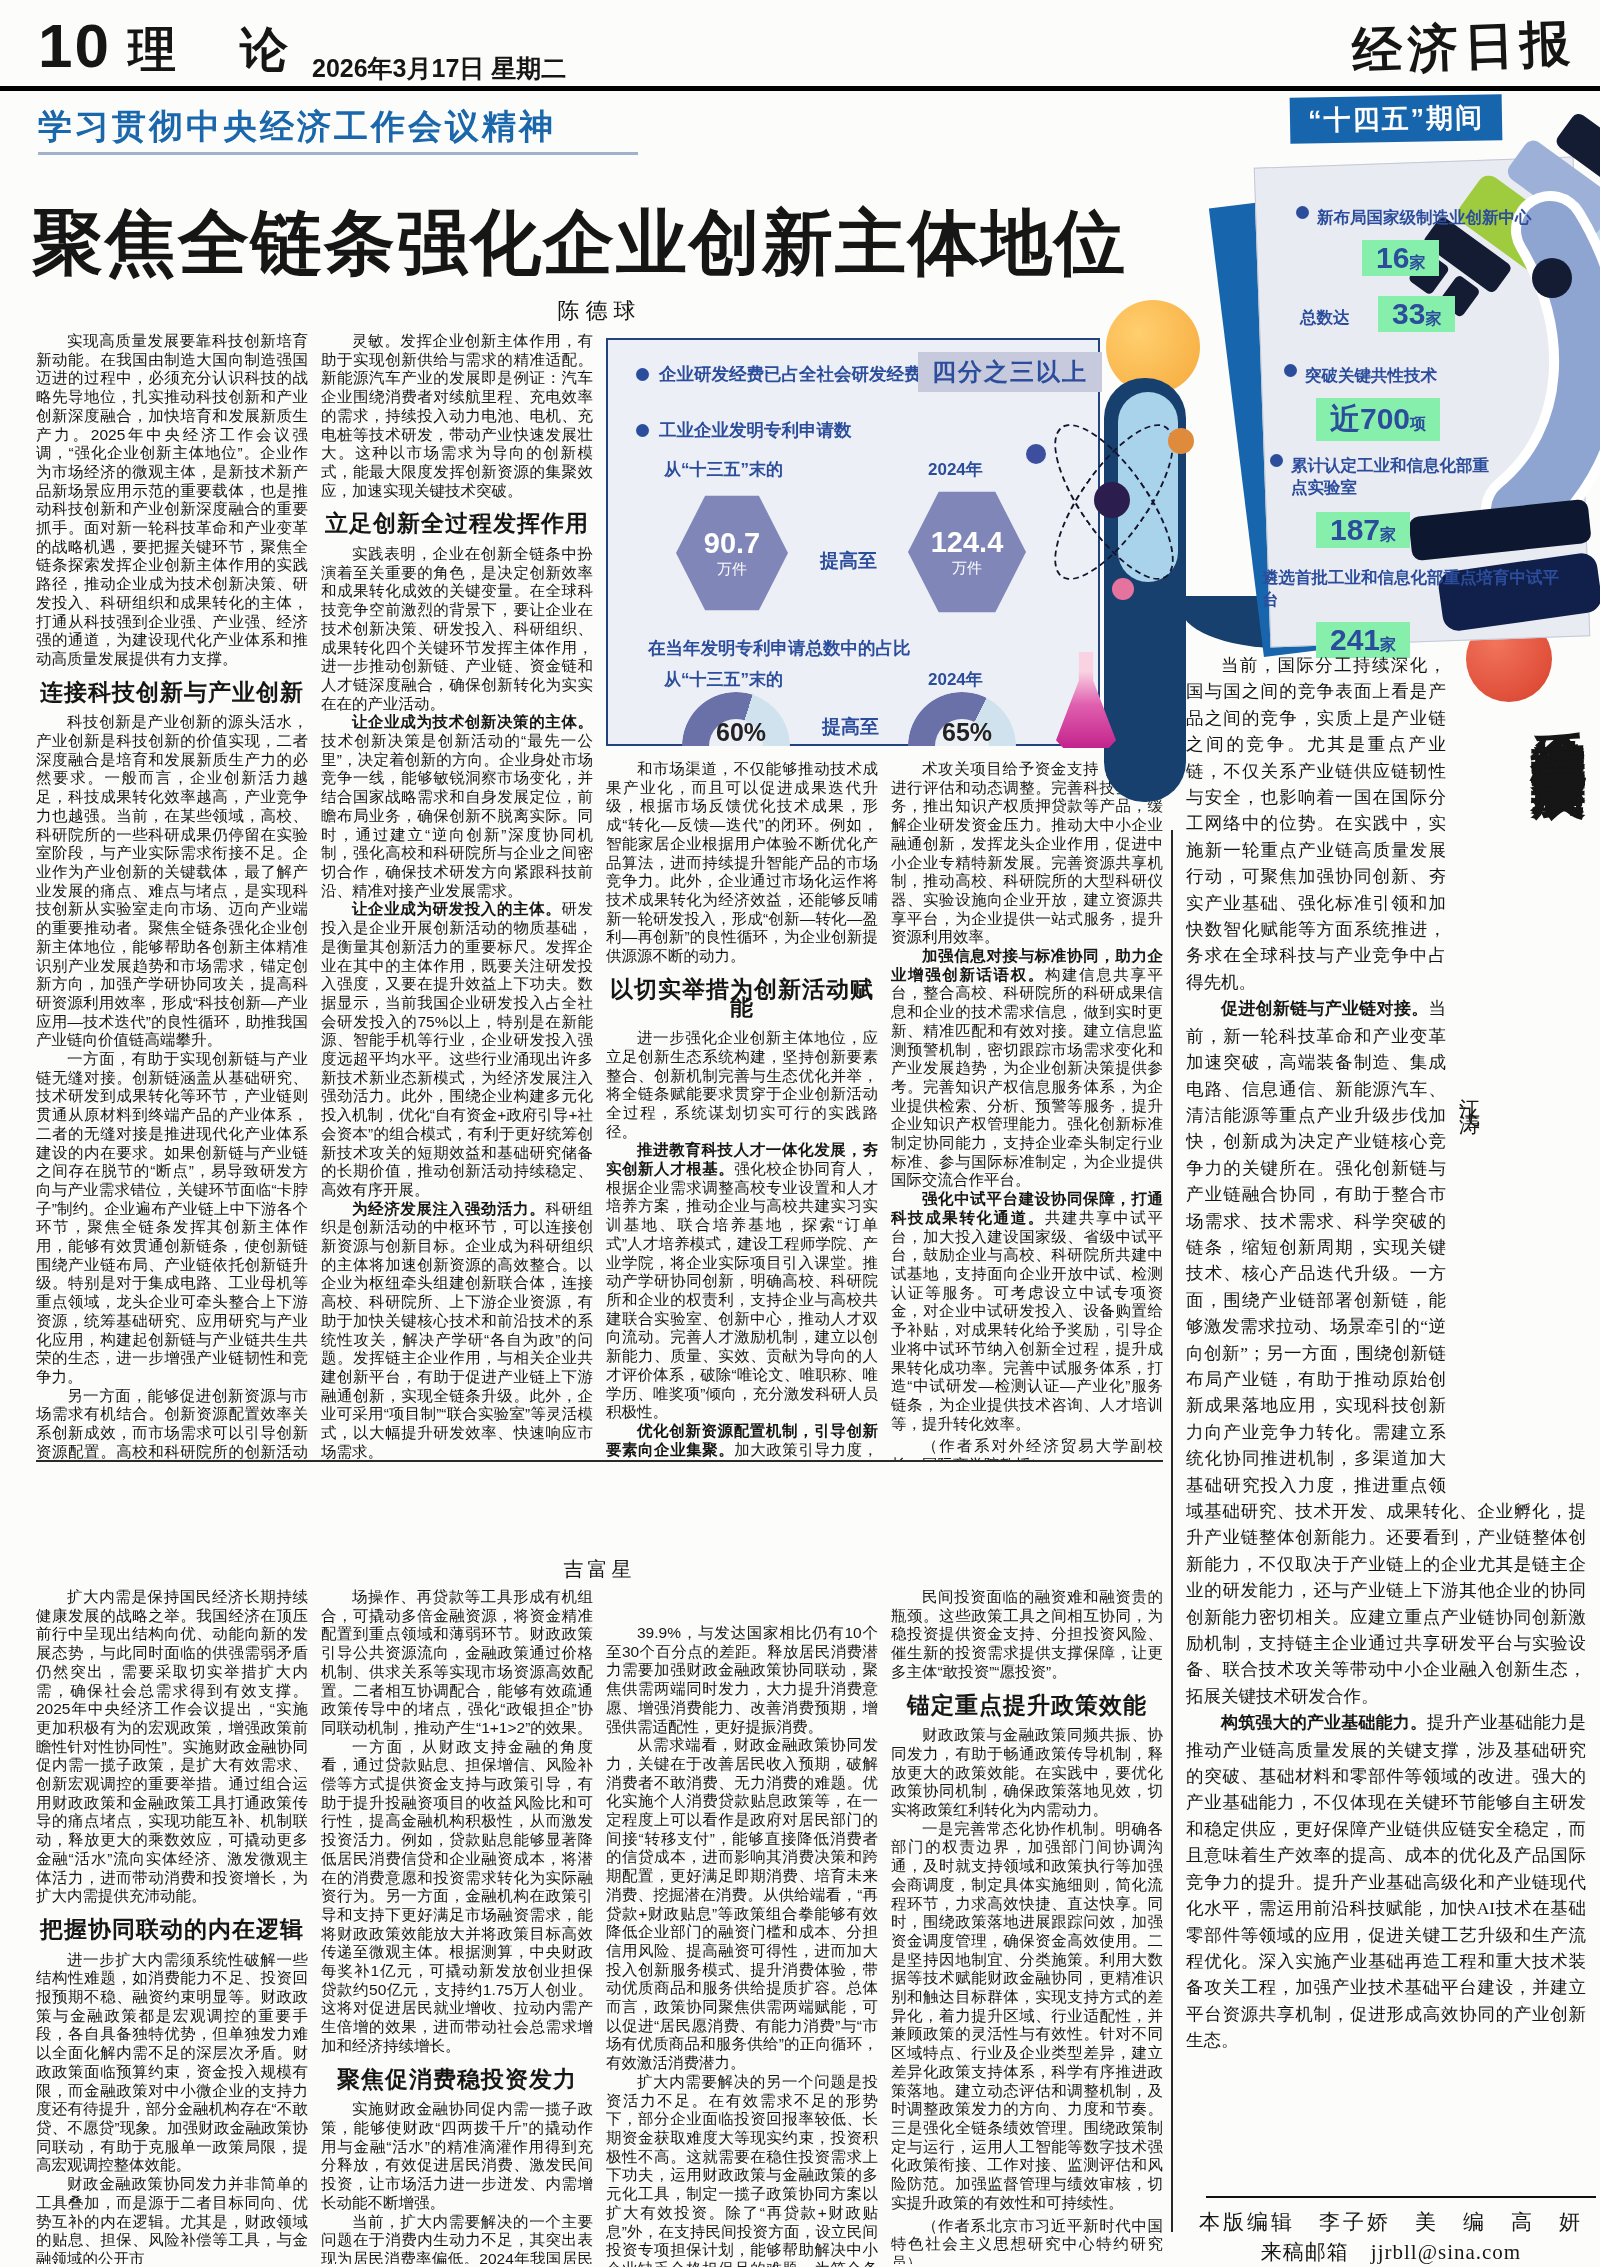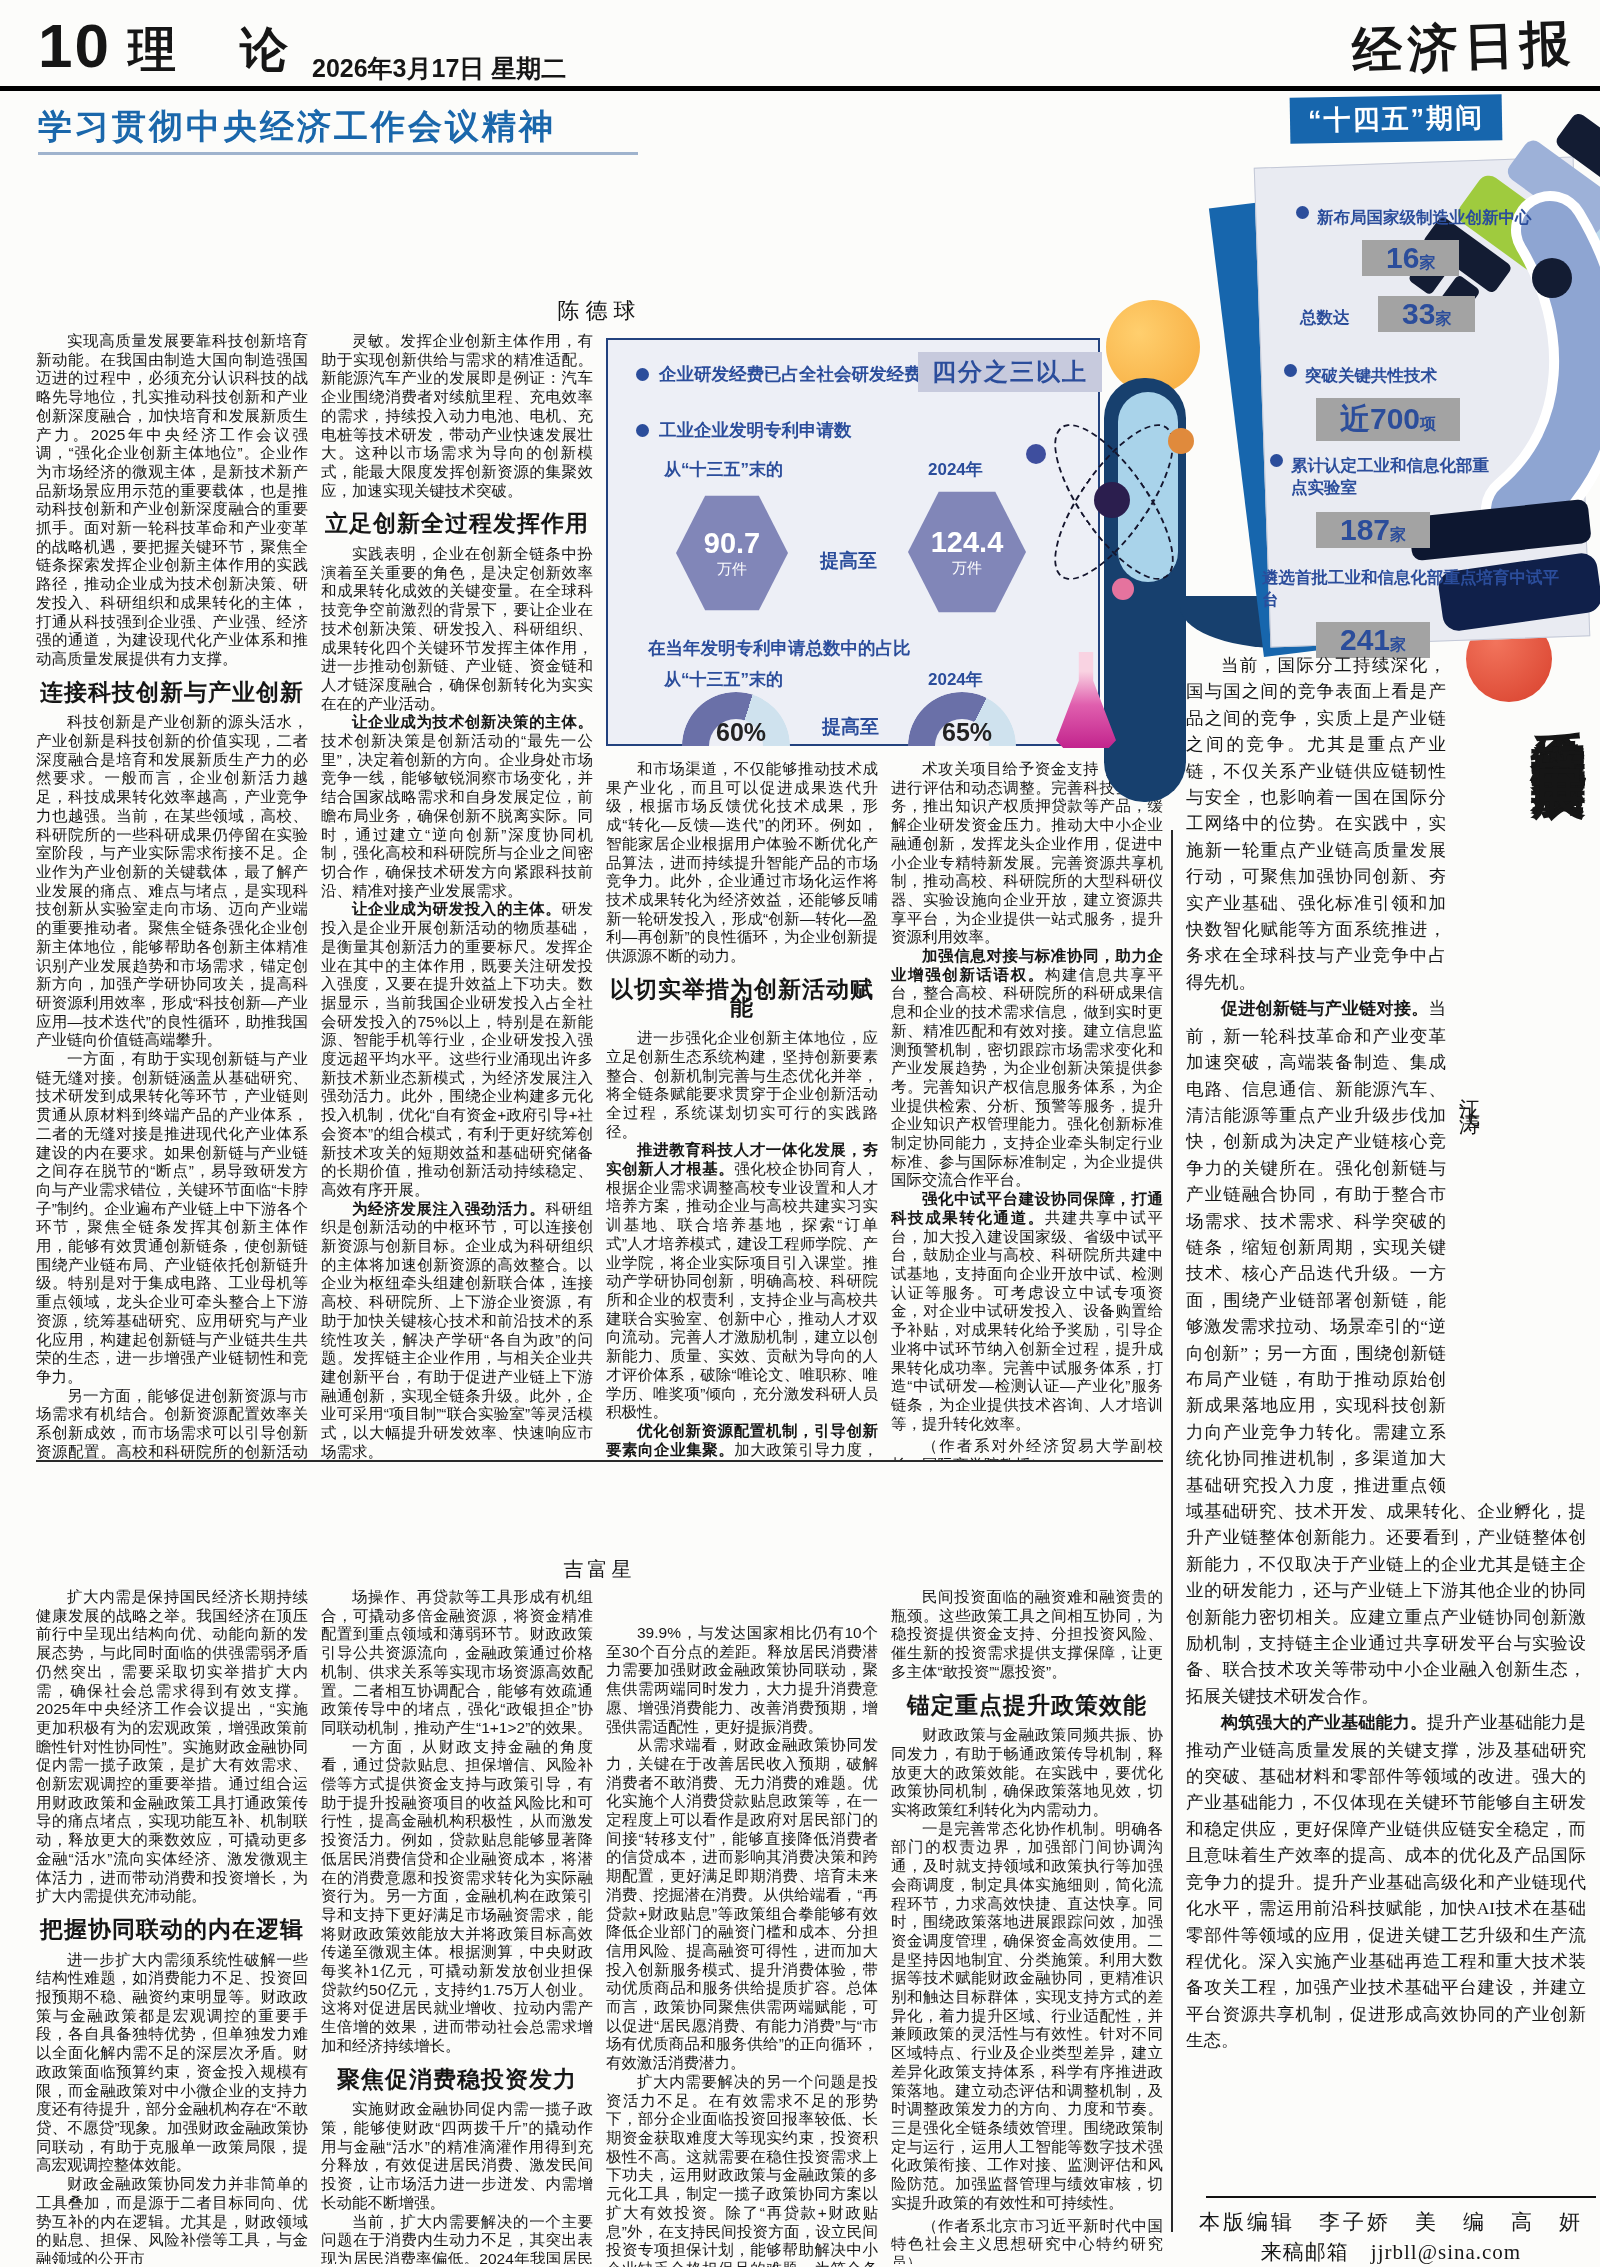--- a/index.html
+++ b/index.html
@@ -51,21 +51,21 @@
   .flask{position:absolute;left:1056px;top:652px;width:60px;height:96px;background:linear-gradient(#f9d3e2 20%,#e05fae 55%,#c2248d);
          clip-path:polygon(38% 0,62% 0,62% 30%,100% 92%,88% 100%,12% 100%,0 92%,38% 30%);border-radius:6px;}
   .navy-wave{position:absolute;left:1180px;top:596px;width:250px;height:52px;background:#17406e;border-radius:0 0 60% 40%/0 0 100% 80%;}
   .red-ball{position:absolute;left:1466px;top:616px;width:86px;height:86px;border-radius:50%;background:radial-gradient(circle at 35% 30%,#f2745c,#d8402c);}
   
   .ig2-bluepanel{position:absolute;left:1236px;top:200px;width:110px;height:452px;background:#1766ad;transform:rotate(-7deg);}
   .ig2-card{position:absolute;left:1262px;top:162px;width:318px;height:478px;background:#e9ebf2;border:1px solid #c3c8d6;transform:rotate(-2deg);}
   .ig2-banner{position:absolute;left:1290px;top:96px;width:212px;height:46px;background:#1766ad;color:#fff;font-size:27px;font-weight:900;
               display:flex;align-items:center;justify-content:center;letter-spacing:2px;transform:rotate(-1deg);}
   .ig2row{position:absolute;display:flex;align-items:flex-start;gap:8px;color:#2b4d9b;font-weight:700;font-size:16.5px;line-height:1.35;}
-  .ig2val{position:absolute;background:#a3a3a3;color:#2b4d9b;padding:1px 24px;font-weight:900;}
+  .ig2val{position:absolute;background:#86efac;color:#2b4d9b;padding:1px 14px;font-weight:900;}
   .ig2val .n{font-size:30px;}
   .ig2val .u{font-size:16px;}
   .scope-blob{position:absolute;left:1428px;top:210px;width:170px;height:330px;background:#bcd9ec;border-radius:40px;transform:rotate(8deg);}
   
   .a2{position:absolute;left:1186px;top:652px;width:400px;height:1536px;overflow:hidden;
       font-family:"Liberation Serif",serif;font-size:17.5px;line-height:26.4px;text-align:justify;}
   .a2 .para{text-indent:2em;margin:0;}
   .a2-float{float:right;width:132px;height:842px;position:relative;margin-left:8px;}
   .a2-headline{position:absolute;right:0;top:34px;height:808px;writing-mode:vertical-rl;font-family:"Liberation Sans",sans-serif;
                font-size:55px;font-weight:900;letter-spacing:3px;line-height:1.0;}
@@ -90,20 +90,21 @@
 
   <div class="pagenum">10</div>
   <div class="section-title">理 论</div>
   <div class="edition-date">2026年3月17日 星期二</div>
   <div class="masthead">经济日报</div>
   <div class="rule-top"></div>
 
   <div class="banner">学习贯彻中央经济工作会议精神</div>
   <div class="banner-underline"></div>
 
+  <h1 class="a1-headline">聚焦全链条强化企业创新主体地位</h1>
   <div class="a1-byline">陈德球</div>
 
   <div class="col bodysans" style="left:36px;top:332px;height:1128px;">
     <p class="para">实现高质量发展要靠科技创新培育新动能。在我国由制造大国向制造强国迈进的过程中，必须充分认识科技的战略先导地位，扎实推动科技创新和产业创新深度融合，加快培育和发展新质生产力。2025年中央经济工作会议强调，“强化企业创新主体地位”。企业作为市场经济的微观主体，是新技术新产品新场景应用示范的重要载体，也是推动科技创新和产业创新深度融合的重要抓手。面对新一轮科技革命和产业变革的战略机遇，要把握关键环节，聚焦全链条探索发挥企业创新主体作用的实践路径，推动企业成为技术创新决策、研发投入、科研组织和成果转化的主体，打通从科技强到企业强、产业强、经济强的通道，为建设现代化产业体系和推动高质量发展提供有力支撑。</p>
     <h3 class="subhead">连接科技创新与产业创新</h3>
     <p class="para">科技创新是产业创新的源头活水，产业创新是科技创新的价值实现，二者深度融合是培育和发展新质生产力的必然要求。一般而言，企业创新活力越足，科技成果转化效率越高，产业竞争力也越强。当前，在某些领域，高校、科研院所的一些科研成果仍停留在实验室阶段，与产业实际需求衔接不足。企业作为产业创新的关键载体，最了解产业发展的痛点、难点与堵点，是实现科技创新从实验室走向市场、迈向产业端的重要推动者。聚焦全链条强化企业创新主体地位，能够帮助各创新主体精准识别产业发展趋势和市场需求，锚定创新方向，加强产学研协同攻关，提高科研资源利用效率，形成“科技创新—产业应用—技术迭代”的良性循环，助推我国产业链向价值链高端攀升。</p>
     <p class="para">一方面，有助于实现创新链与产业链无缝对接。创新链涵盖从基础研究、技术研发到成果转化等环节，产业链则贯通从原材料到终端产品的产业体系，二者的无缝对接是推进现代化产业体系建设的内在要求。如果创新链与产业链之间存在脱节的“断点”，易导致研发方向与产业需求错位，关键环节面临“卡脖子”制约。企业遍布产业链上中下游各个环节，聚焦全链条发挥其创新主体作用，能够有效贯通创新链条，使创新链围绕产业链布局、产业链依托创新链升级。特别是对于集成电路、工业母机等重点领域，龙头企业可牵头整合上下游资源，统筹基础研究、应用研究与产业化应用，构建起创新链与产业链共生共荣的生态，进一步增强产业链韧性和竞争力。</p>
     <p class="para">另一方面，能够促进创新资源与市场需求有机结合。创新资源配置效率关系创新成效，而市场需求可以引导创新资源配置。高校和科研院所的创新活动侧重于理论突破，对市场需求敏感度相对较低；企业作为参与市场竞争的主体，对需求变化感知更为</p>
   </div>
 

